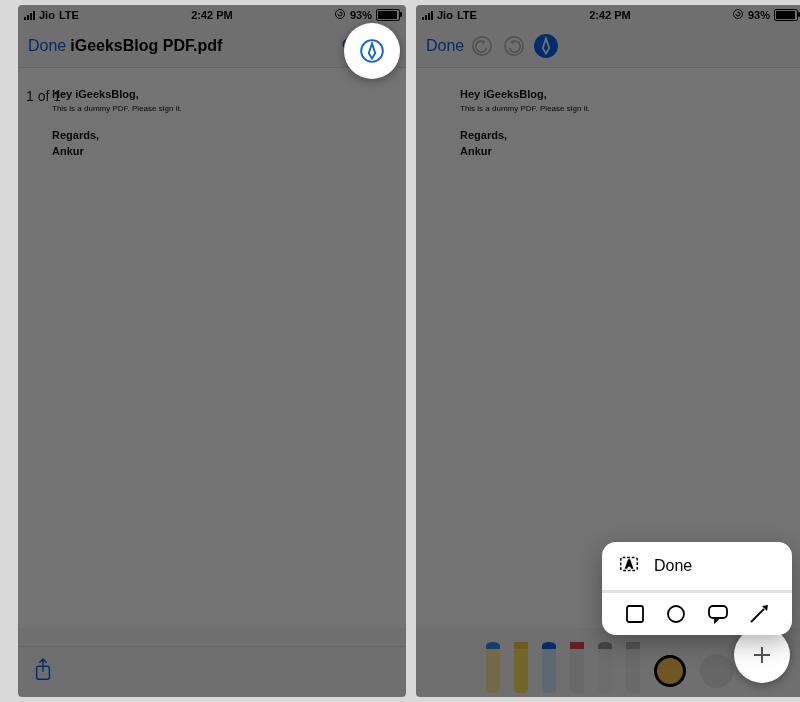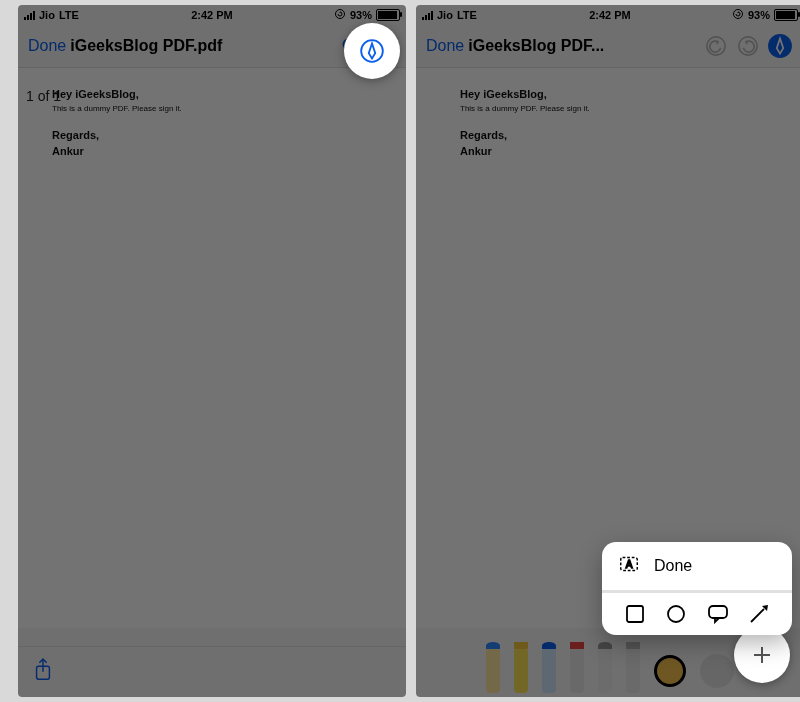--- a/index.html
+++ b/index.html
@@ -274,21 +274,20 @@
         </span>
         <span>93%</span>
         <span class="battery">
             <span class="fill"></span>
           </span>
       </div>
     </div>
 
     <div class="navbar">
       <span class="nav-done">Done</span>
-      <span class="nav-title">iGeeksBlog PDF...</span>
       <span class="nav-ic">
         <svg width="22" height="22" viewBox="0 0 24 24" fill="none" stroke="#b6b6b8" stroke-width="1.8">
             <circle cx="12" cy="12" r="10"></circle>
             <path d="M15 8 A6 6 0 1 0 17 14"></path>
             <polyline points="12,6 15,8 13,11" fill="#b6b6b8" stroke="none"></polyline>
           </svg>
       </span>
       <span class="nav-ic">
         <svg width="22" height="22" viewBox="0 0 24 24" fill="none" stroke="#b6b6b8" stroke-width="1.8">
             <circle cx="12" cy="12" r="10"></circle>

